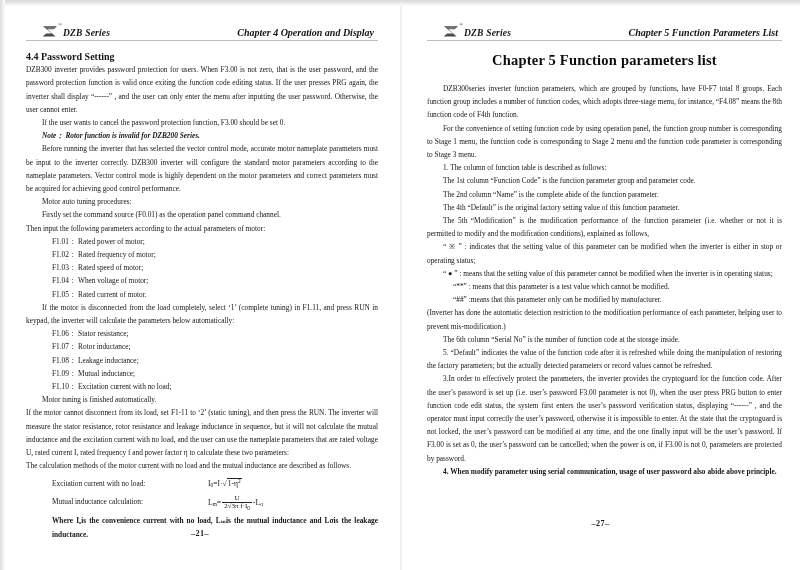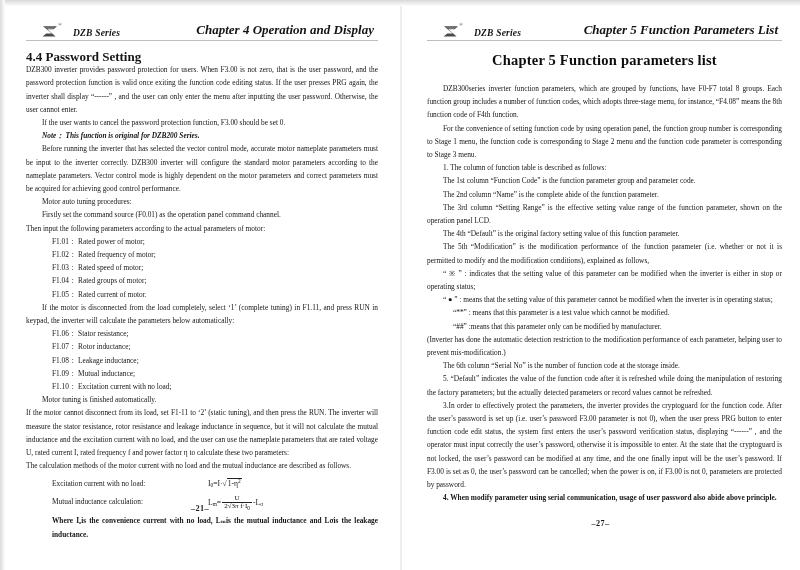--- a/index.html
+++ b/index.html
@@ -65,21 +65,21 @@
     align-items: flex-end;
     justify-content: space-between;
     height: 24px;
     padding-bottom: 2px;
     border-bottom: 1px solid #bdbdbd;
     margin-bottom: 9px;
   }
   .rh-left {
     display: flex;
     align-items: flex-end;
-    gap: 13px;
+    gap: 3px;
     padding-left: 16px;
   }
   .logo-mark {
     position: relative;
     width: 16px;
     height: 13px;
     display: inline-block;
   }
   .logo-mark svg { display: block; }
   .logo-reg {
@@ -96,21 +96,21 @@
     font-weight: bold;
     font-size: 9.5px;
     letter-spacing: .2px;
     color: #141414;
     white-space: nowrap;
     margin-left: 2px;
   }
   .rh-right {
     font-style: italic;
     font-weight: bold;
-    font-size: 13px;
+    font-size: 10px;
     color: #141414;
     white-space: nowrap;
     padding-right: 4px;
   }
 
   
   .body {
     font-size: 7.35px;
     line-height: 13.2px;
     text-align: justify;
@@ -129,21 +129,21 @@
     margin: 0;
   }
   .p { margin: 0 0 0 0; }
   .ind1 { text-indent: 16px; }
   .ind-blk { padding-left: 16px; }
   .ind-blk2 { padding-left: 26px; }
   .b { font-weight: bold; }
   .bi { font-weight: bold; font-style: italic; }
   .hdg {
     font-weight: bold;
-    font-size: 13px;
+    font-size: 10px;
     margin-top: 2px;
   }
   .gap { height: 4px; }
 
   
   .frow {
     display: flex;
     align-items: flex-start;
     padding-left: 26px;
     margin-top: 4px;
@@ -169,21 +169,21 @@
     font-size: 7px;
   }
   sub { font-size: 5.4px; vertical-align: baseline; position: relative; top: 1.6px; }
   sup { font-size: 5.4px; vertical-align: baseline; position: relative; top: -3px; }
 
   
   .folio {
     position: absolute;
     left: 0;
     right: 0;
-    bottom: 57px;
+    bottom: 32px;
     text-align: center;
     font-size: 8.2px;
     font-weight: bold;
     color: #1a1a1a;
     letter-spacing: .4px;
   }
   .page-right .folio { bottom: 42px; }
 </style>
 </head>
 <body>
@@ -205,30 +205,30 @@
       </div>
       <div class="rh-right">Chapter 4 Operation and Display</div>
     </div>
 
     <div class="body">
 
       <p class="hdg">4.4 Password Setting</p>
       <p class="p">DZB300 inverter provides password protection for users. When F3.00 is not zero, that is the user password, and the password protection function is valid once exiting the function code editing status. If the user presses PRG again, the inverter shall display  “------” , and the user can only enter the menu after inputting the user password. Otherwise, the user cannot enter.</p>
       <p class="p ind1">If the user wants to cancel the password protection function, F3.00 should be set 0.</p>
 
-      <p class="p ind-blk bi">Note： This function is original for DZB200 Series.</p>
+      <p class="p ind-blk bi">Note： Rotor function is invalid for DZB200 Series.</p>
       <p class="p ind1">Before running the inverter that has selected the vector control mode, accurate motor nameplate parameters must be input to the inverter correctly. DZB300 inverter will configure the standard motor parameters according to the nameplate parameters. Vector control mode is highly dependent on the motor parameters and correct parameters must be acquired for achieving good control performance.</p>
       <p class="p ind-blk">Motor auto tuning procedures:</p>
       <p class="p ind-blk">Firstly set the command source (F0.01) as the operation panel command channel.</p>
       <p class="p">Then input the following parameters according to the actual parameters of motor:</p>
 
       <p class="p ind-blk2">F1.01： Rated power of motor;</p>
       <p class="p ind-blk2">F1.02： Rated frequency of motor;</p>
       <p class="p ind-blk2">F1.03： Rated speed of motor;</p>
-      <p class="p ind-blk2">F1.04： Rated groups of motor;</p>
+      <p class="p ind-blk2">F1.04： When voltage of motor;</p>
       <p class="p ind-blk2">F1.05： Rated current of motor.</p>
 
       <p class="p ind1">If the motor is disconnected from the load completely, select  ‘1’  (complete tuning) in F1.11, and press RUN in keypad, the inverter will calculate the parameters below automatically:</p>
 
       <p class="p ind-blk2">F1.06： Stator resistance;</p>
       <p class="p ind-blk2">F1.07： Rotor inductance;</p>
       <p class="p ind-blk2">F1.08： Leakage inductance;</p>
       <p class="p ind-blk2">F1.09： Mutual inductance;</p>
       <p class="p ind-blk2">F1.10： Excitation current with no load;</p>
       <p class="p ind-blk">Motor tuning is finished automatically.</p>
@@ -275,21 +275,20 @@
 
     <div class="body">
       <h1 class="chapter-title">Chapter 5  Function parameters list</h1>
 
       <p class="p ind1">DZB300series inverter function parameters, which are grouped by functions, have F0-F7 total 8 groups. Each function group includes a number of function codes, which adopts three-stage menu, for instance, “F4.08” means the 8th function code of F4th function.</p>
       <p class="p ind1">For the convenience of setting function code by using operation panel, the function group number is corresponding to Stage 1 menu, the function code is corresponding to Stage 2 menu and the function code parameter is corresponding to Stage 3 menu.</p>
       <p class="p ind-blk">1. The column of function table is described as follows:</p>
 
       <p class="p ind-blk">The 1st column  “Function Code”  is the function parameter group and parameter code.</p>
       <p class="p ind-blk">The 2nd column  “Name”  is the complete abide of the function parameter.</p>
-      <p class="p ind1">The 3rd column  “Setting Range”  is the effective setting value range of the function parameter, shown on the operation panel LCD.</p>
       <p class="p ind-blk">The 4th  “Default”  is the original factory setting value of this function parameter.</p>
       <p class="p ind1">The 5th  “Modification”  is the modification performance of the function parameter (i.e. whether or not it is permitted to modify and the modification conditions), explained as follows,</p>
 
       <p class="p ind1">“ ※ ” : indicates that the setting value of this parameter can be modified when the inverter is either in stop or operating status;</p>
       <p class="p ind1">“ ● ” : means that the setting value of this parameter cannot be modified when the inverter is in operating status;</p>
       <p class="p ind-blk2">“**” : means that this parameter is a test value which cannot be modified.</p>
       <p class="p ind-blk2">“##” :means that this parameter only can be modified by manufacturer.</p>
 
       <p class="p">(Inverter has done the automatic detection restriction to the modification performance of each parameter, helping user to prevent mis-modification.)</p>
       <p class="p ind-blk">The 6th column  “Serial No”  is the number  of function code at the storage inside.</p>

